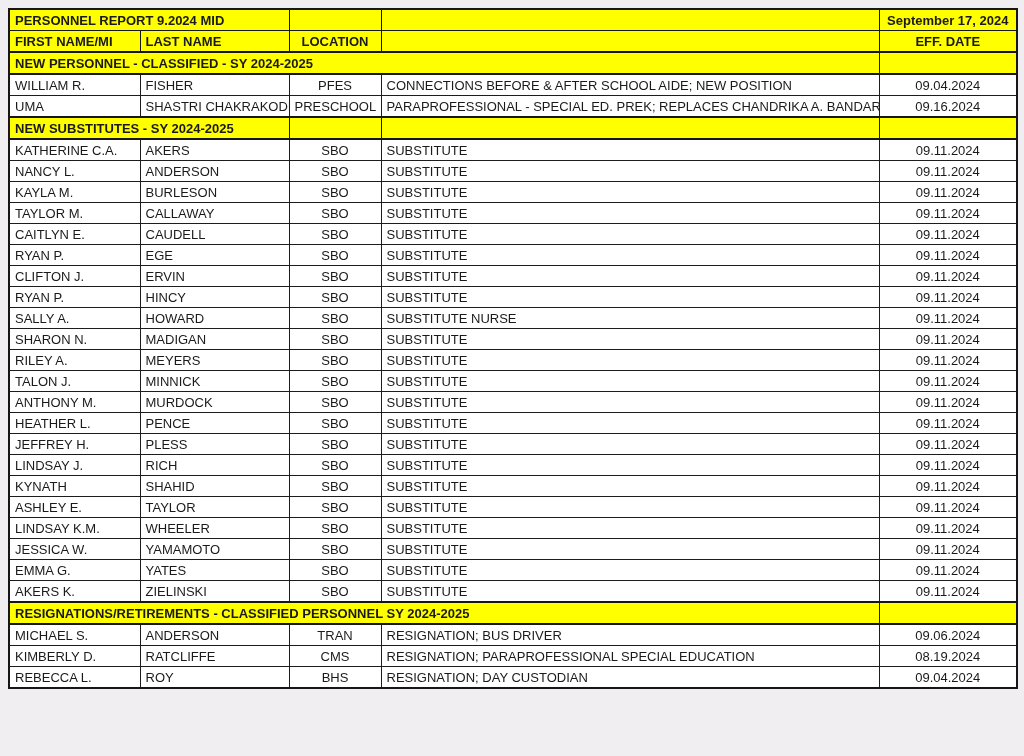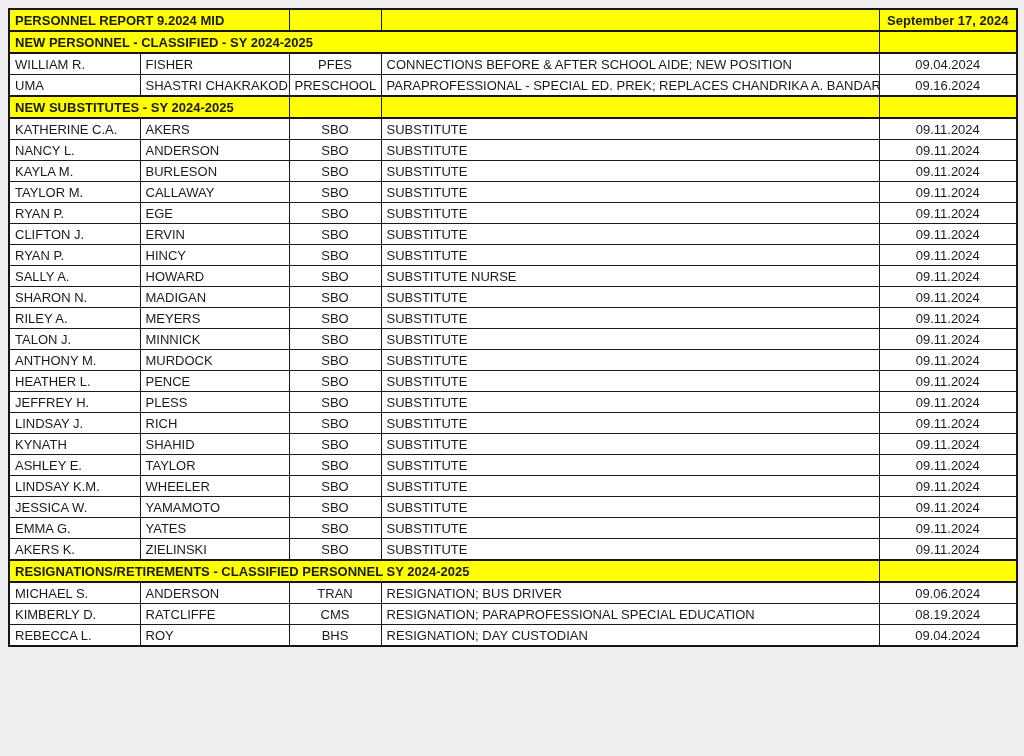--- a/index.html
+++ b/index.html
@@ -63,20 +63,27 @@
       <col style="width:498px">
       <col style="width:138px">
     </colgroup>
     <tbody>
       <tr class="title-row">
         <td colspan="2" class="yellow bold c-left">PERSONNEL REPORT 9.2024 MID</td>
         <td class="yellow"></td>
         <td class="yellow"></td>
         <td class="yellow bold c-center">September 17, 2024</td>
       </tr>
+      <tr class="colhead-row">
+        <td class="yellow bold c-left">FIRST NAME/MI</td>
+        <td class="yellow bold c-left">LAST NAME</td>
+        <td class="yellow bold c-center">LOCATION</td>
+        <td class="yellow"></td>
+        <td class="yellow bold c-center">EFF. DATE</td>
+      </tr>
     <tr class="section-row">
           <td class="yellow bold c-left" colspan="4">NEW PERSONNEL - CLASSIFIED - SY 2024-2025</td>
           <td class="yellow"></td>
         </tr>
         <tr>
           <td class="c-left">WILLIAM R.</td>
           <td class="c-left">FISHER</td>
           <td class="c-center">PFES</td>
           <td class="c-left">CONNECTIONS BEFORE &amp; AFTER SCHOOL AIDE; NEW POSITION</td>
           <td class="c-center">09.04.2024</td>
@@ -116,20 +123,27 @@
           <td class="c-center">09.11.2024</td>
         </tr>
         <tr>
           <td class="c-left">TAYLOR M.</td>
           <td class="c-left">CALLAWAY</td>
           <td class="c-center">SBO</td>
           <td class="c-left">SUBSTITUTE</td>
           <td class="c-center">09.11.2024</td>
         </tr>
         <tr>
+          <td class="c-left">CAITLYN E.</td>
+          <td class="c-left">CAUDELL</td>
+          <td class="c-center">SBO</td>
+          <td class="c-left">SUBSTITUTE</td>
+          <td class="c-center">09.11.2024</td>
+        </tr>
+        <tr>
           <td class="c-left">RYAN P.</td>
           <td class="c-left">EGE</td>
           <td class="c-center">SBO</td>
           <td class="c-left">SUBSTITUTE</td>
           <td class="c-center">09.11.2024</td>
         </tr>
         <tr>
           <td class="c-left">CLIFTON J.</td>
           <td class="c-left">ERVIN</td>
           <td class="c-center">SBO</td>

